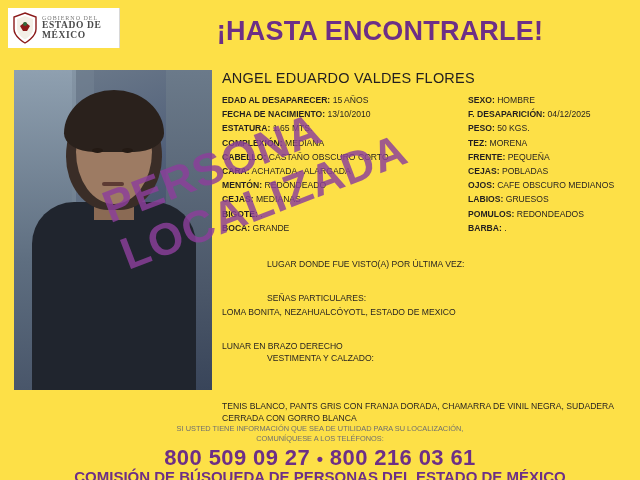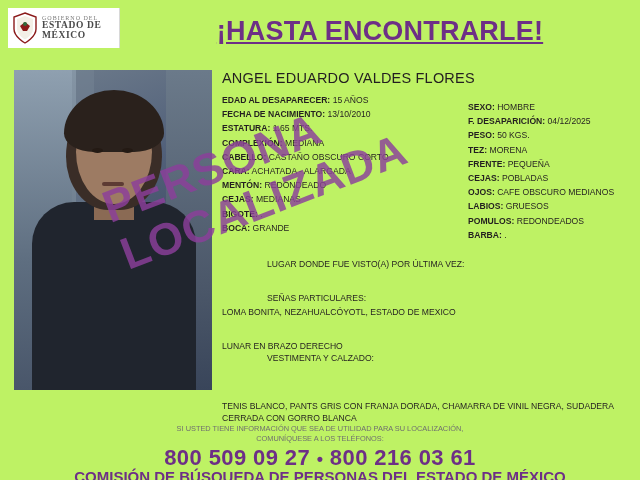--- a/index.html
+++ b/index.html
@@ -10,21 +10,21 @@
     width: 640px;
     height: 480px;
     background: #ffffff;
     font-family: "Liberation Sans", sans-serif;
     overflow: hidden;
   }
   .poster {
     position: relative;
     width: 640px;
     height: 480px;
-    background: #bef264;
+    background: #fde047;
     overflow: hidden;
   }
 
   
   .gov-logo {
     position: absolute;
     left: 8px;
     top: 8px;
     width: 112px;
     height: 40px;
@@ -67,21 +67,20 @@
     position: absolute;
     left: 130px;
     top: 16px;
     width: 500px;
     text-align: center;
     color: #6d2f86;
     font-size: 27px;
     font-weight: bold;
     letter-spacing: 0.2px;
     font-family: "Liberation Sans", sans-serif;
-    text-decoration: underline;
   }
 
   
   .photo {
     position: absolute;
     left: 14px;
     top: 70px;
     width: 198px;
     height: 320px;
     background: linear-gradient(160deg,#6f7d8c 0%, #51607a 35%, #3d4a5e 70%, #2d3645 100%);
@@ -180,21 +179,20 @@
     position: absolute;
     left: 222px;
     top: 93px;
     width: 240px;
   }
   .col-right {
     position: absolute;
     left: 468px;
     top: 93px;
     width: 168px;
-    margin-top: 7px;
   }
   .row {
     font-size: 8.6px;
     color: #231f20;
     line-height: 14.2px;
     white-space: nowrap;
   }
   .row .k {
     font-weight: bold;
   }

